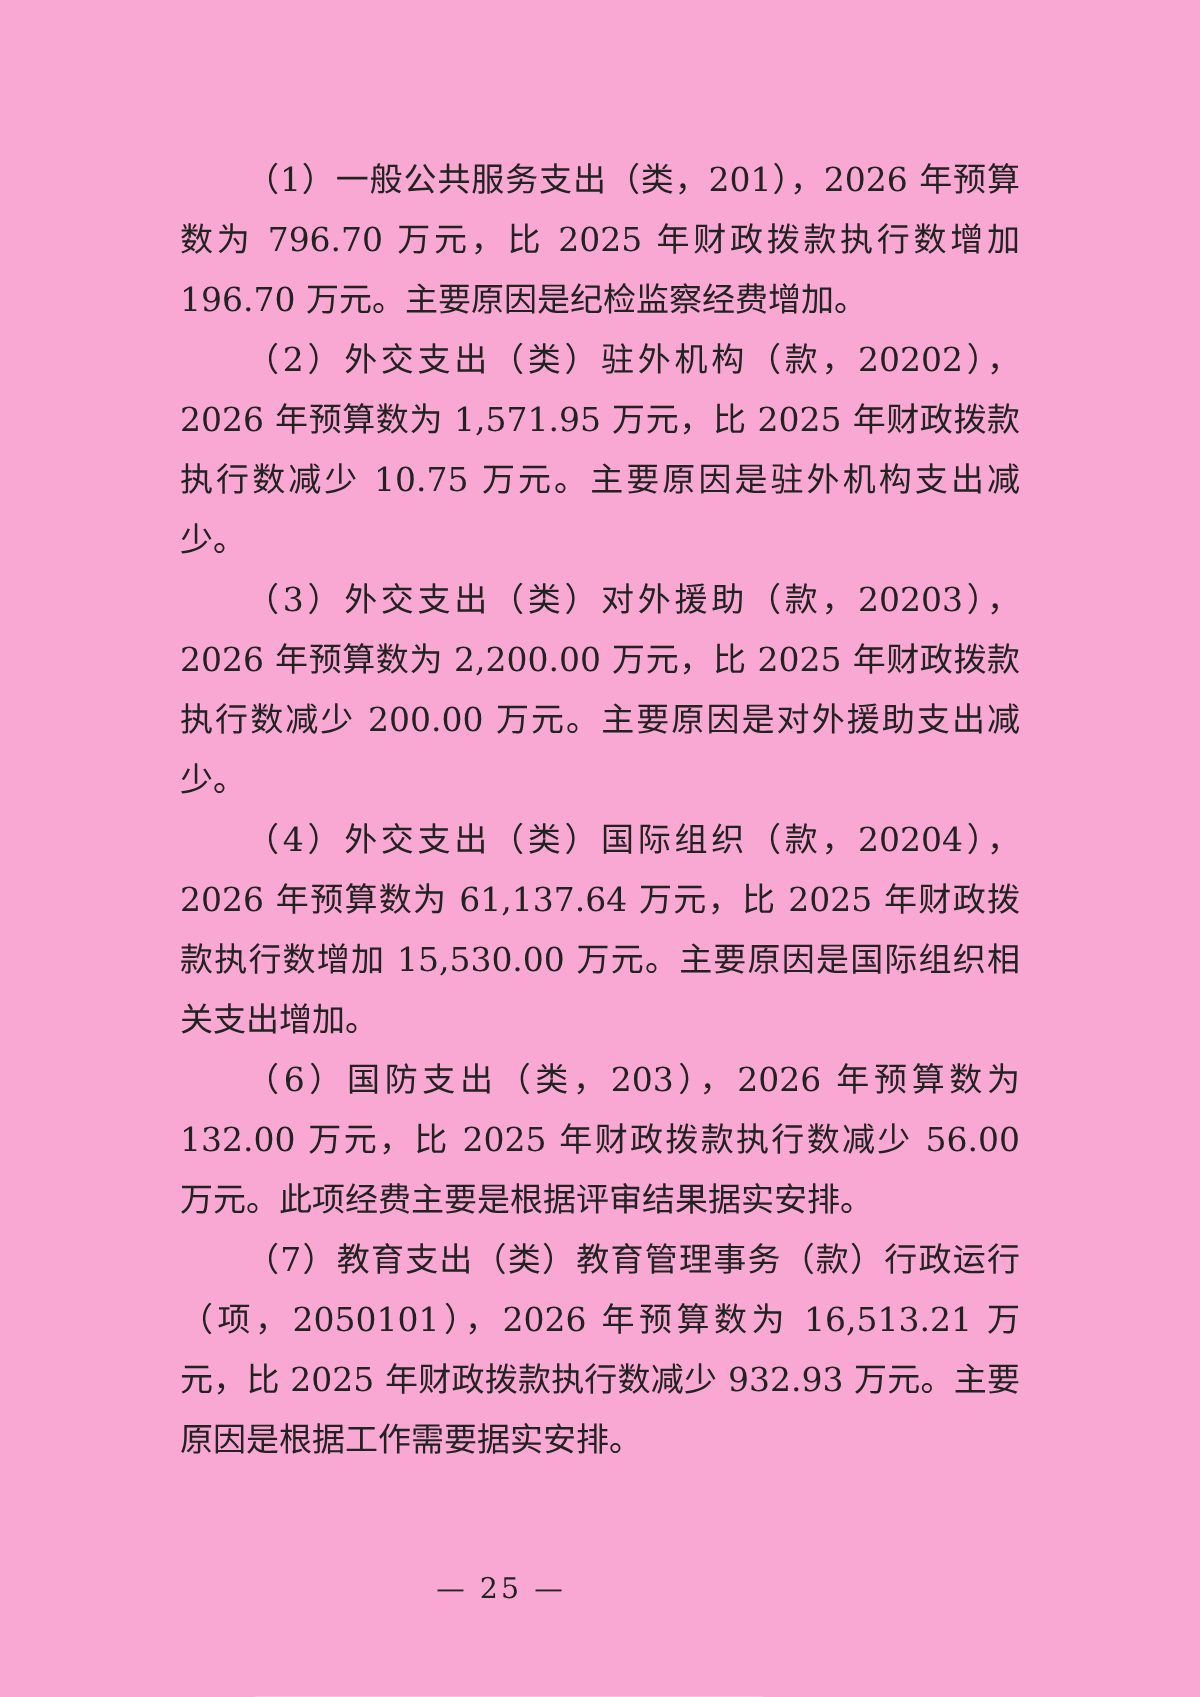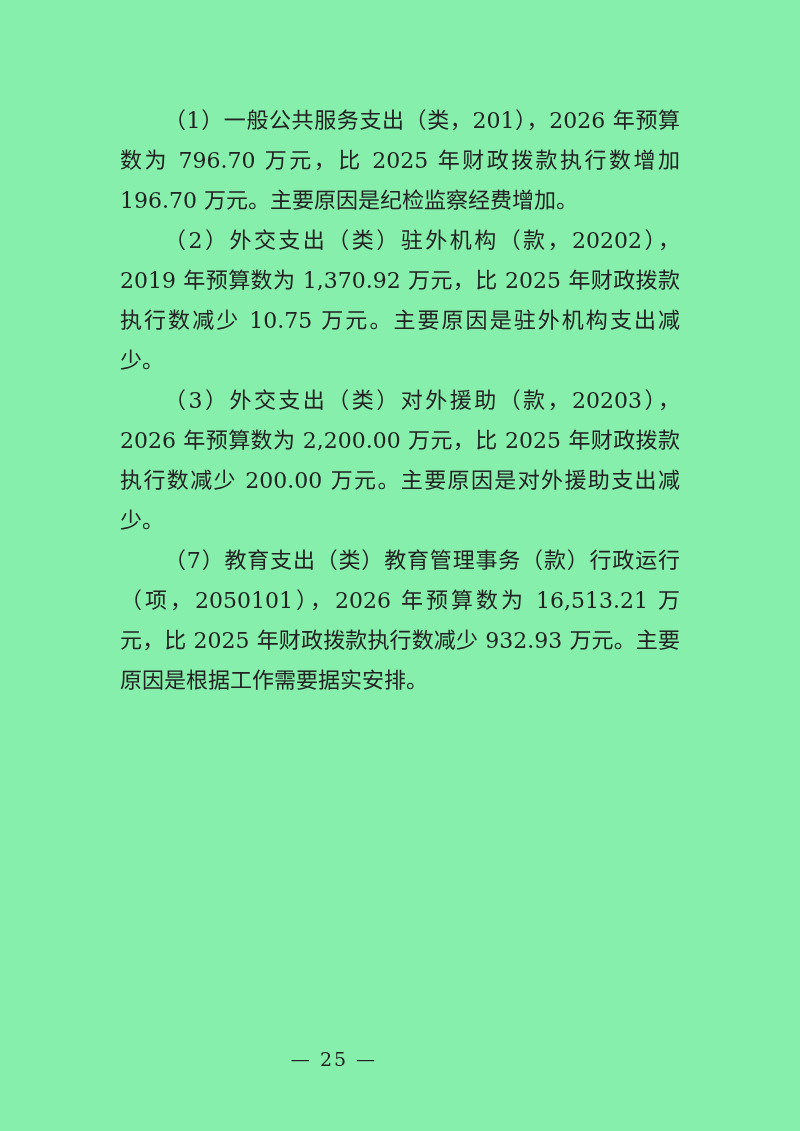--- a/index.html
+++ b/index.html
@@ -10,21 +10,21 @@
     width: 800px;
     height: 1131px;
     background: #ffffff;
     position: relative;
     overflow: hidden;
     font-family: "DejaVu Serif", "Liberation Serif", serif;
   }
   .page {
     position: absolute;
     inset: 0;
-    background: #86efac;
+    background: #f9a8d4;
   }
   .content {
     position: absolute;
     left: 120px;
     top: 101px;
     width: 560px;
   }
   .content p {
     margin: 0;
     padding: 0;
@@ -50,21 +50,23 @@
     letter-spacing: 2px;
     font-family: "DejaVu Serif", "Liberation Serif", serif;
   }
 </style>
 </head>
 <body>
 
 <div class="page">
   <main class="content">
     <p>（1）一般公共服务支出（类，201），2026 年预算数为 796.70 万元，比 2025 年财政拨款执行数增加 196.70 万元。主要原因是纪检监察经费增加。</p>
-    <p>（2）外交支出（类）驻外机构（款，20202），2019 年预算数为 1,370.92 万元，比 2025 年财政拨款执行数减少 10.75 万元。主要原因是驻外机构支出减少。</p>
+    <p>（2）外交支出（类）驻外机构（款，20202），2026 年预算数为 1,571.95 万元，比 2025 年财政拨款执行数减少 10.75 万元。主要原因是驻外机构支出减少。</p>
     <p>（3）外交支出（类）对外援助（款，20203），2026 年预算数为 2,200.00 万元，比 2025 年财政拨款执行数减少 200.00 万元。主要原因是对外援助支出减少。</p>
+    <p>（4）外交支出（类）国际组织（款，20204），2026 年预算数为 61,137.64 万元，比 2025 年财政拨款执行数增加 15,530.00 万元。主要原因是国际组织相关支出增加。</p>
+    <p>（6）国防支出（类，203），2026 年预算数为 132.00 万元，比 2025 年财政拨款执行数减少 56.00 万元。此项经费主要是根据评审结果据实安排。</p>
     <p>（7）教育支出（类）教育管理事务（款）行政运行（项，2050101），2026 年预算数为 16,513.21 万元，比 2025 年财政拨款执行数减少 932.93 万元。主要原因是根据工作需要据实安排。</p>
 
   </main>
   <footer class="footer">
     <span class="page-number">— 25 —</span>
   </footer>
 </div>
 
 </body></html>

